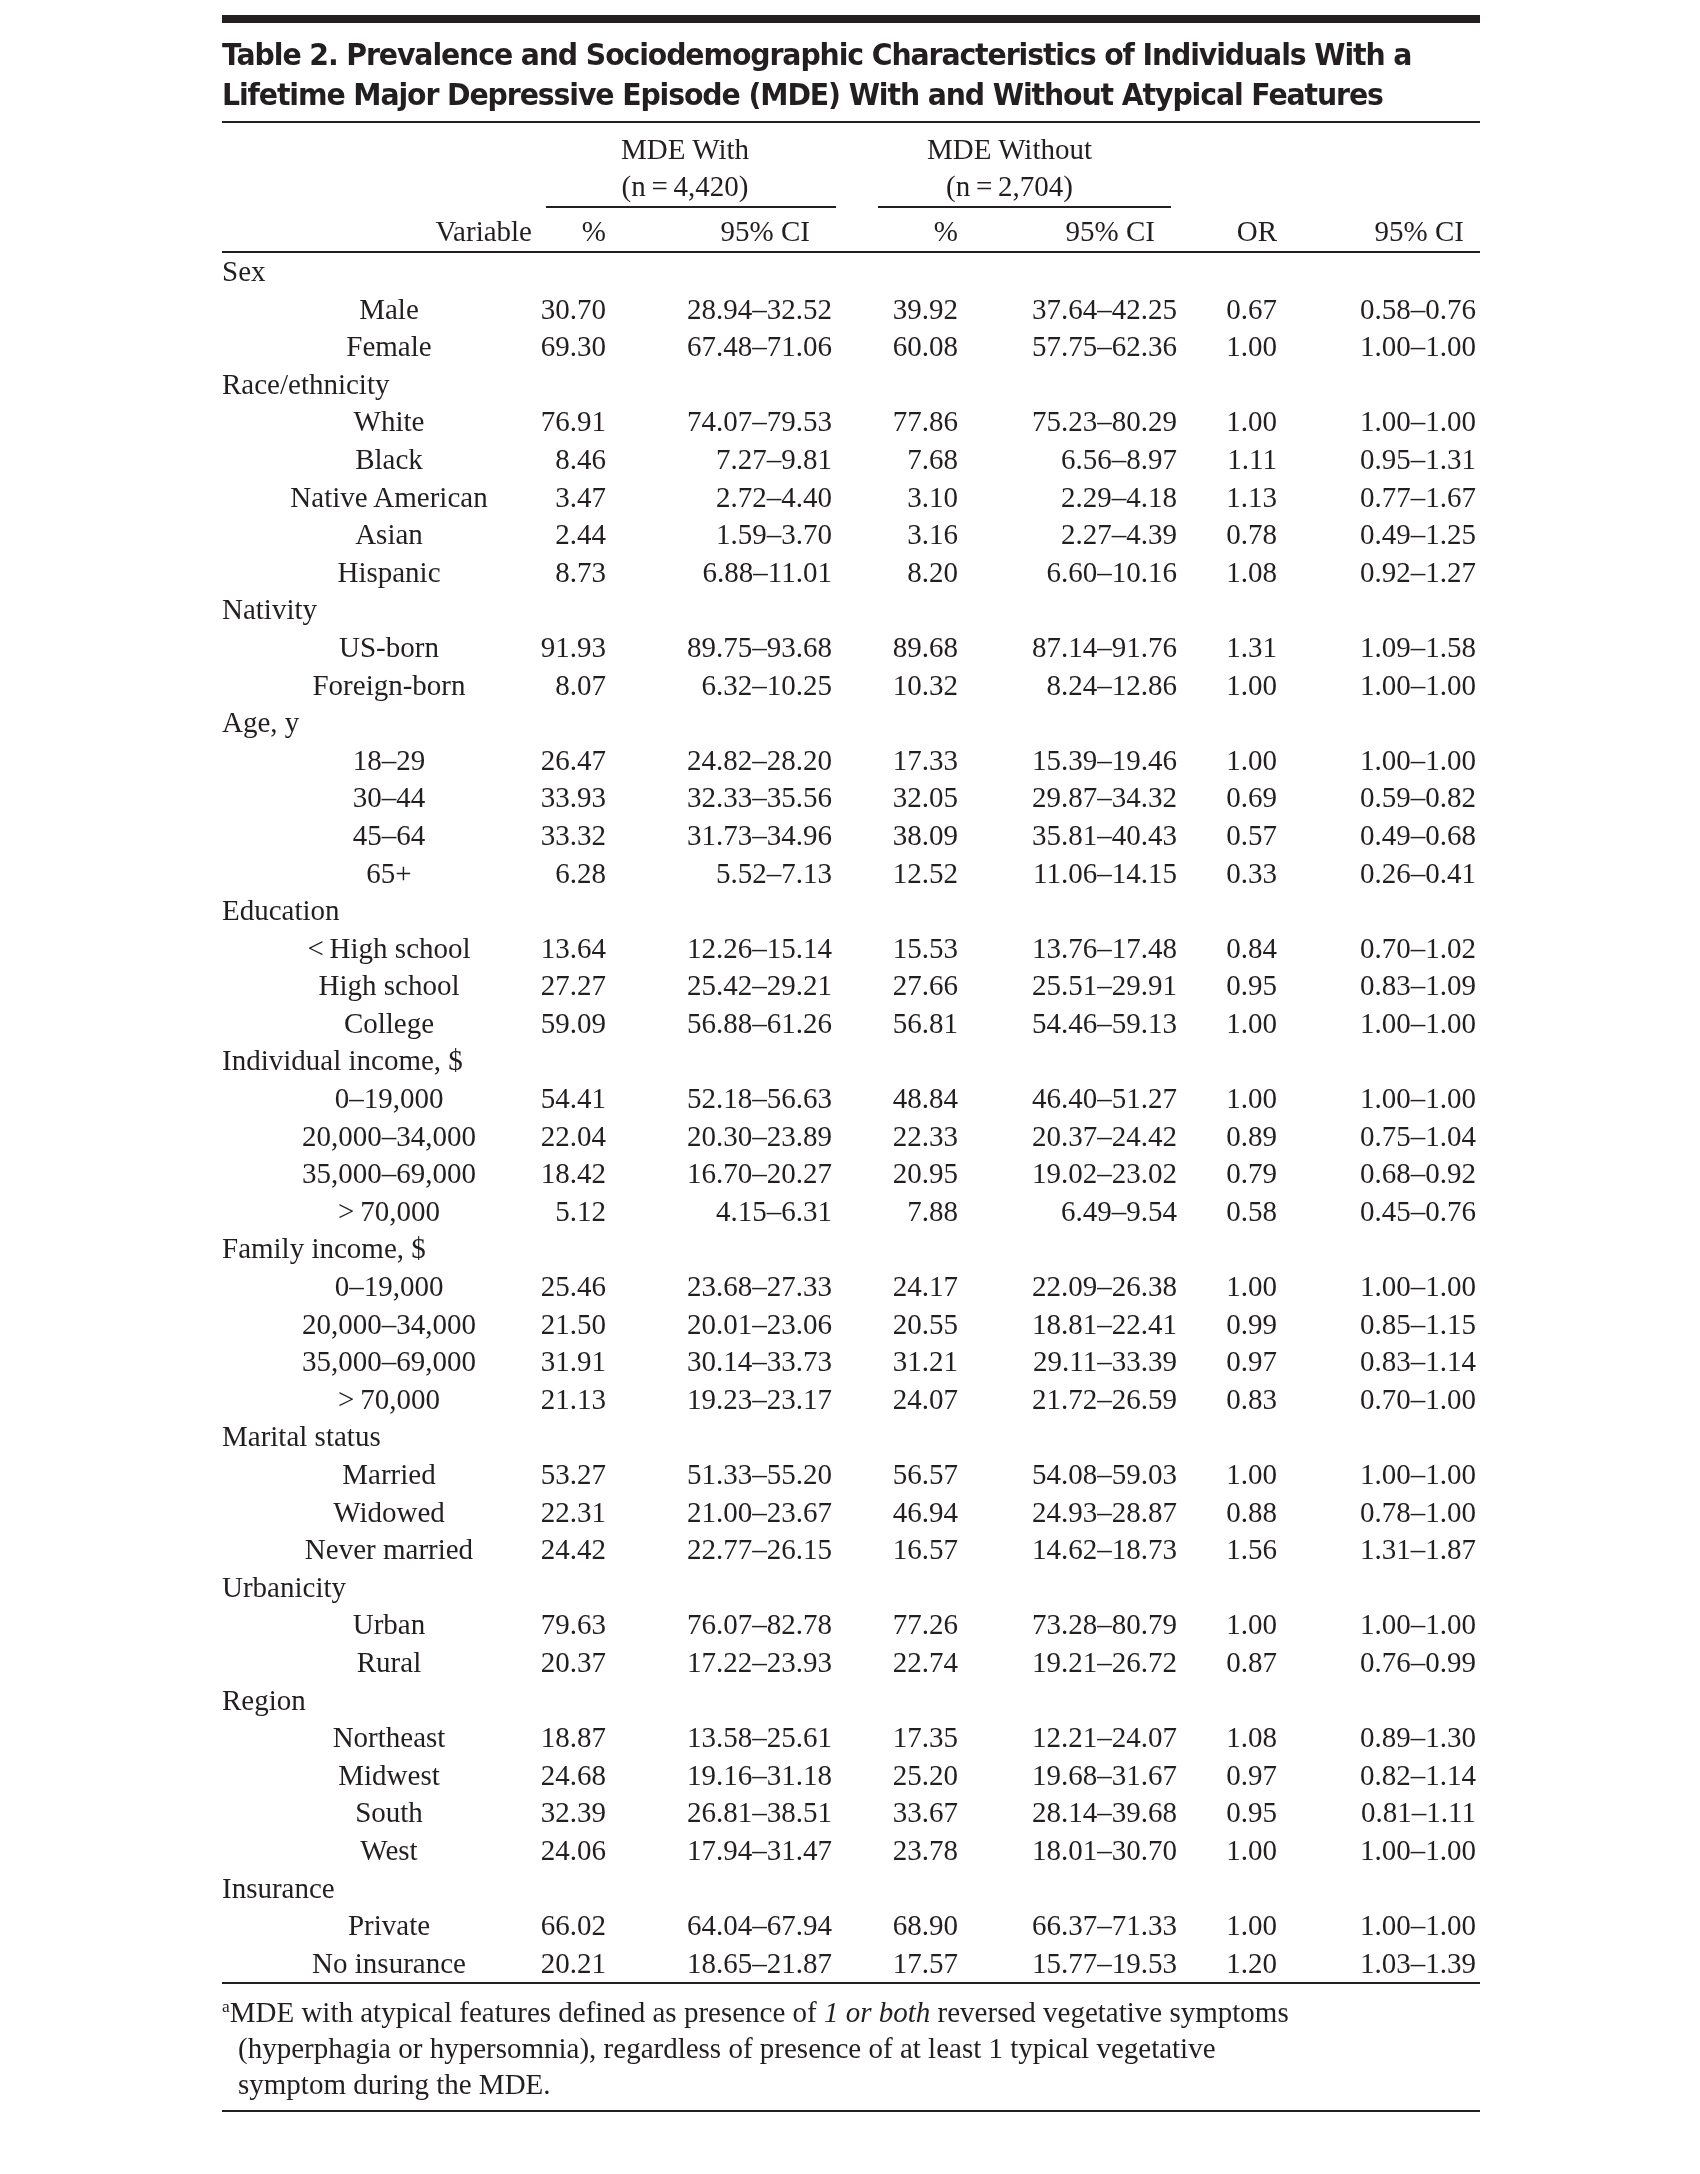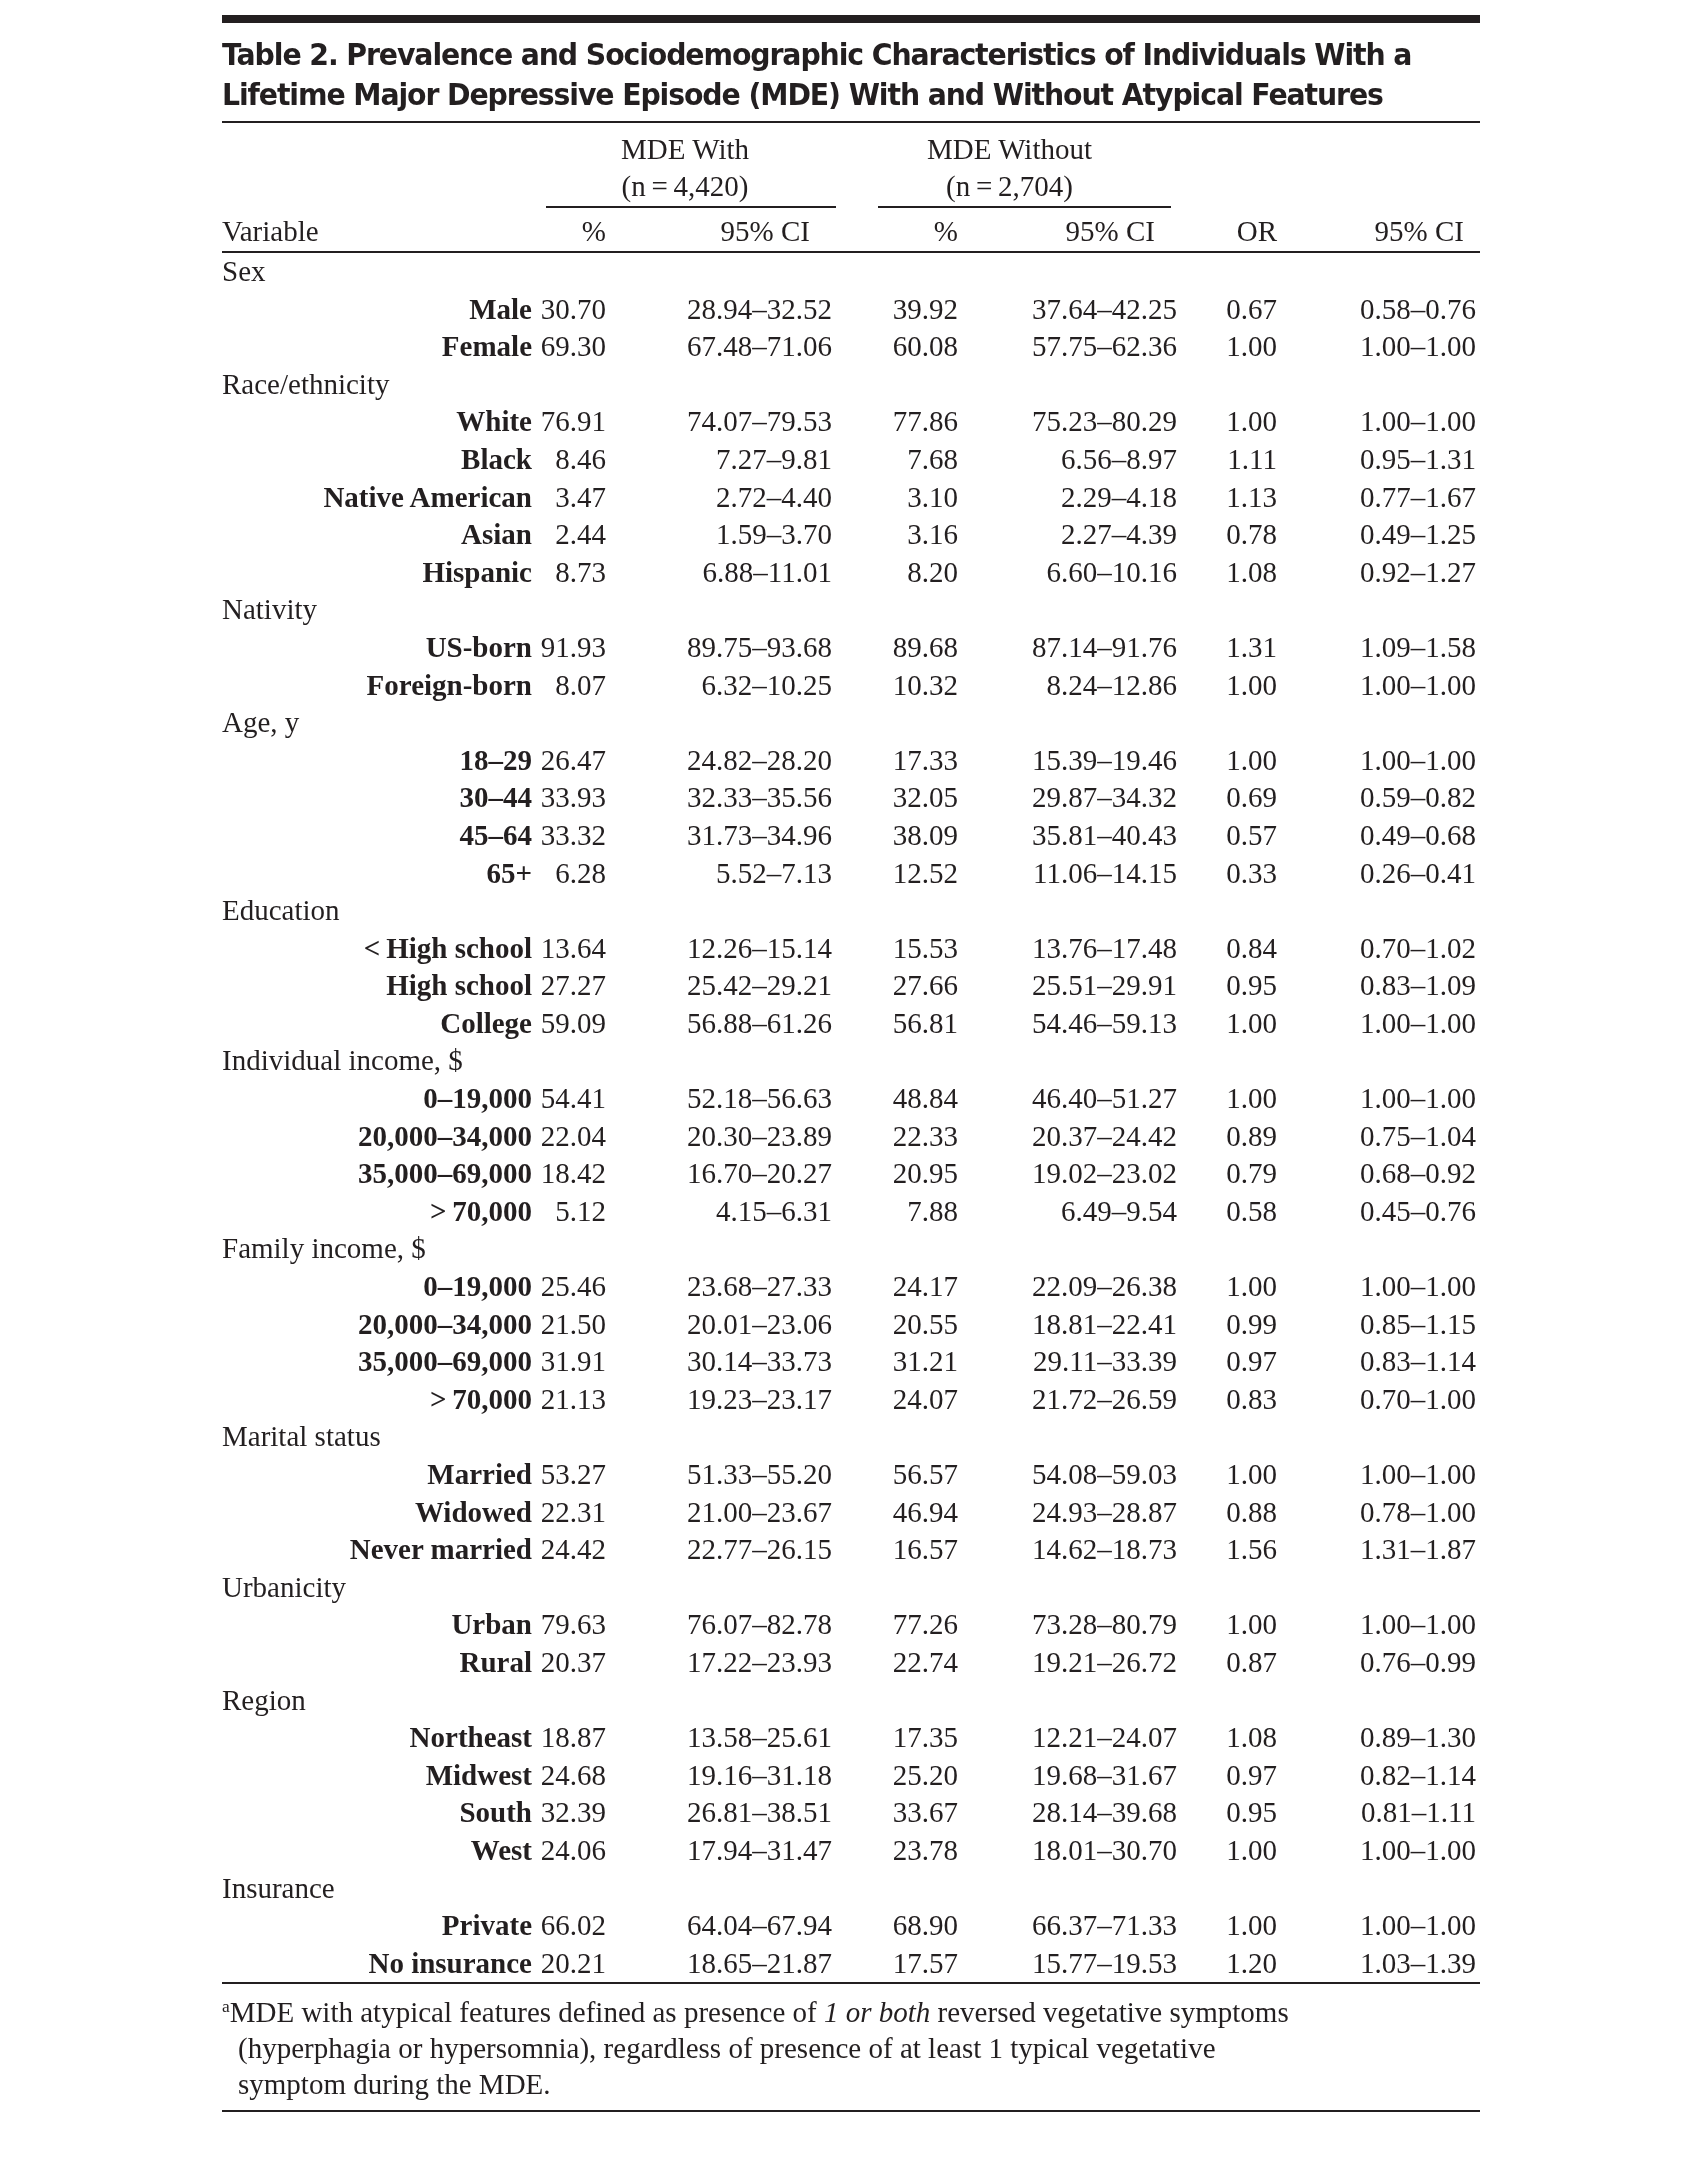--- a/index.html
+++ b/index.html
@@ -17,26 +17,26 @@
   col.c-ci2 { width: 213px; }
   col.c-or { width: 116px; }
   col.c-ci3 { width: 183px; }
   .num { text-align: right; }
   .ci { text-align: right; padding-right: 4px; }
   .grp-head th { text-align: center; line-height: 37px; height: 37px; vertical-align: bottom; }
   .span-cell { position: relative; }
   .span-rule { position: absolute; left: 14px; right: 2px; bottom: -3px; height: 2px; background: #231f20; }
   .span-rule.r2 { left: 40px; right: 10px; }
   .col-head th { height: 40px; line-height: 40px; padding-top: 6px; }
-  .col-head th.var { text-align: left; }
+  .col-head th.var { text-align: right; }
   .col-head th.pc { text-align: center; }
   .col-head th.ci { text-align: right; }
   .head-rule td { height: 2px; line-height: 2px; padding: 0; background: #231f20; }
   .cat td { text-align: left; }
-  .sub td.label { padding-left: 24px; text-align: right; font-weight: bold; }
+  .sub td.label { padding-left: 24px; text-align: center; }
   .bottom-rule td { height: 2px; line-height: 2px; background: #231f20; }
   sup { font-size: 60%; vertical-align: 0.55em; line-height: 0; }
   .footnote { font-family: "Liberation Serif", serif; font-size: 29px; line-height: 36px; margin-top: 10px; }
   .footnote .line2 { padding-left: 16px; }
   .foot-rule { height: 2px; background: #231f20; margin-top: 8px; }
   .top-gap td { height: 8px; line-height: 8px; }
 </style>
 </head>
 <body>
 

